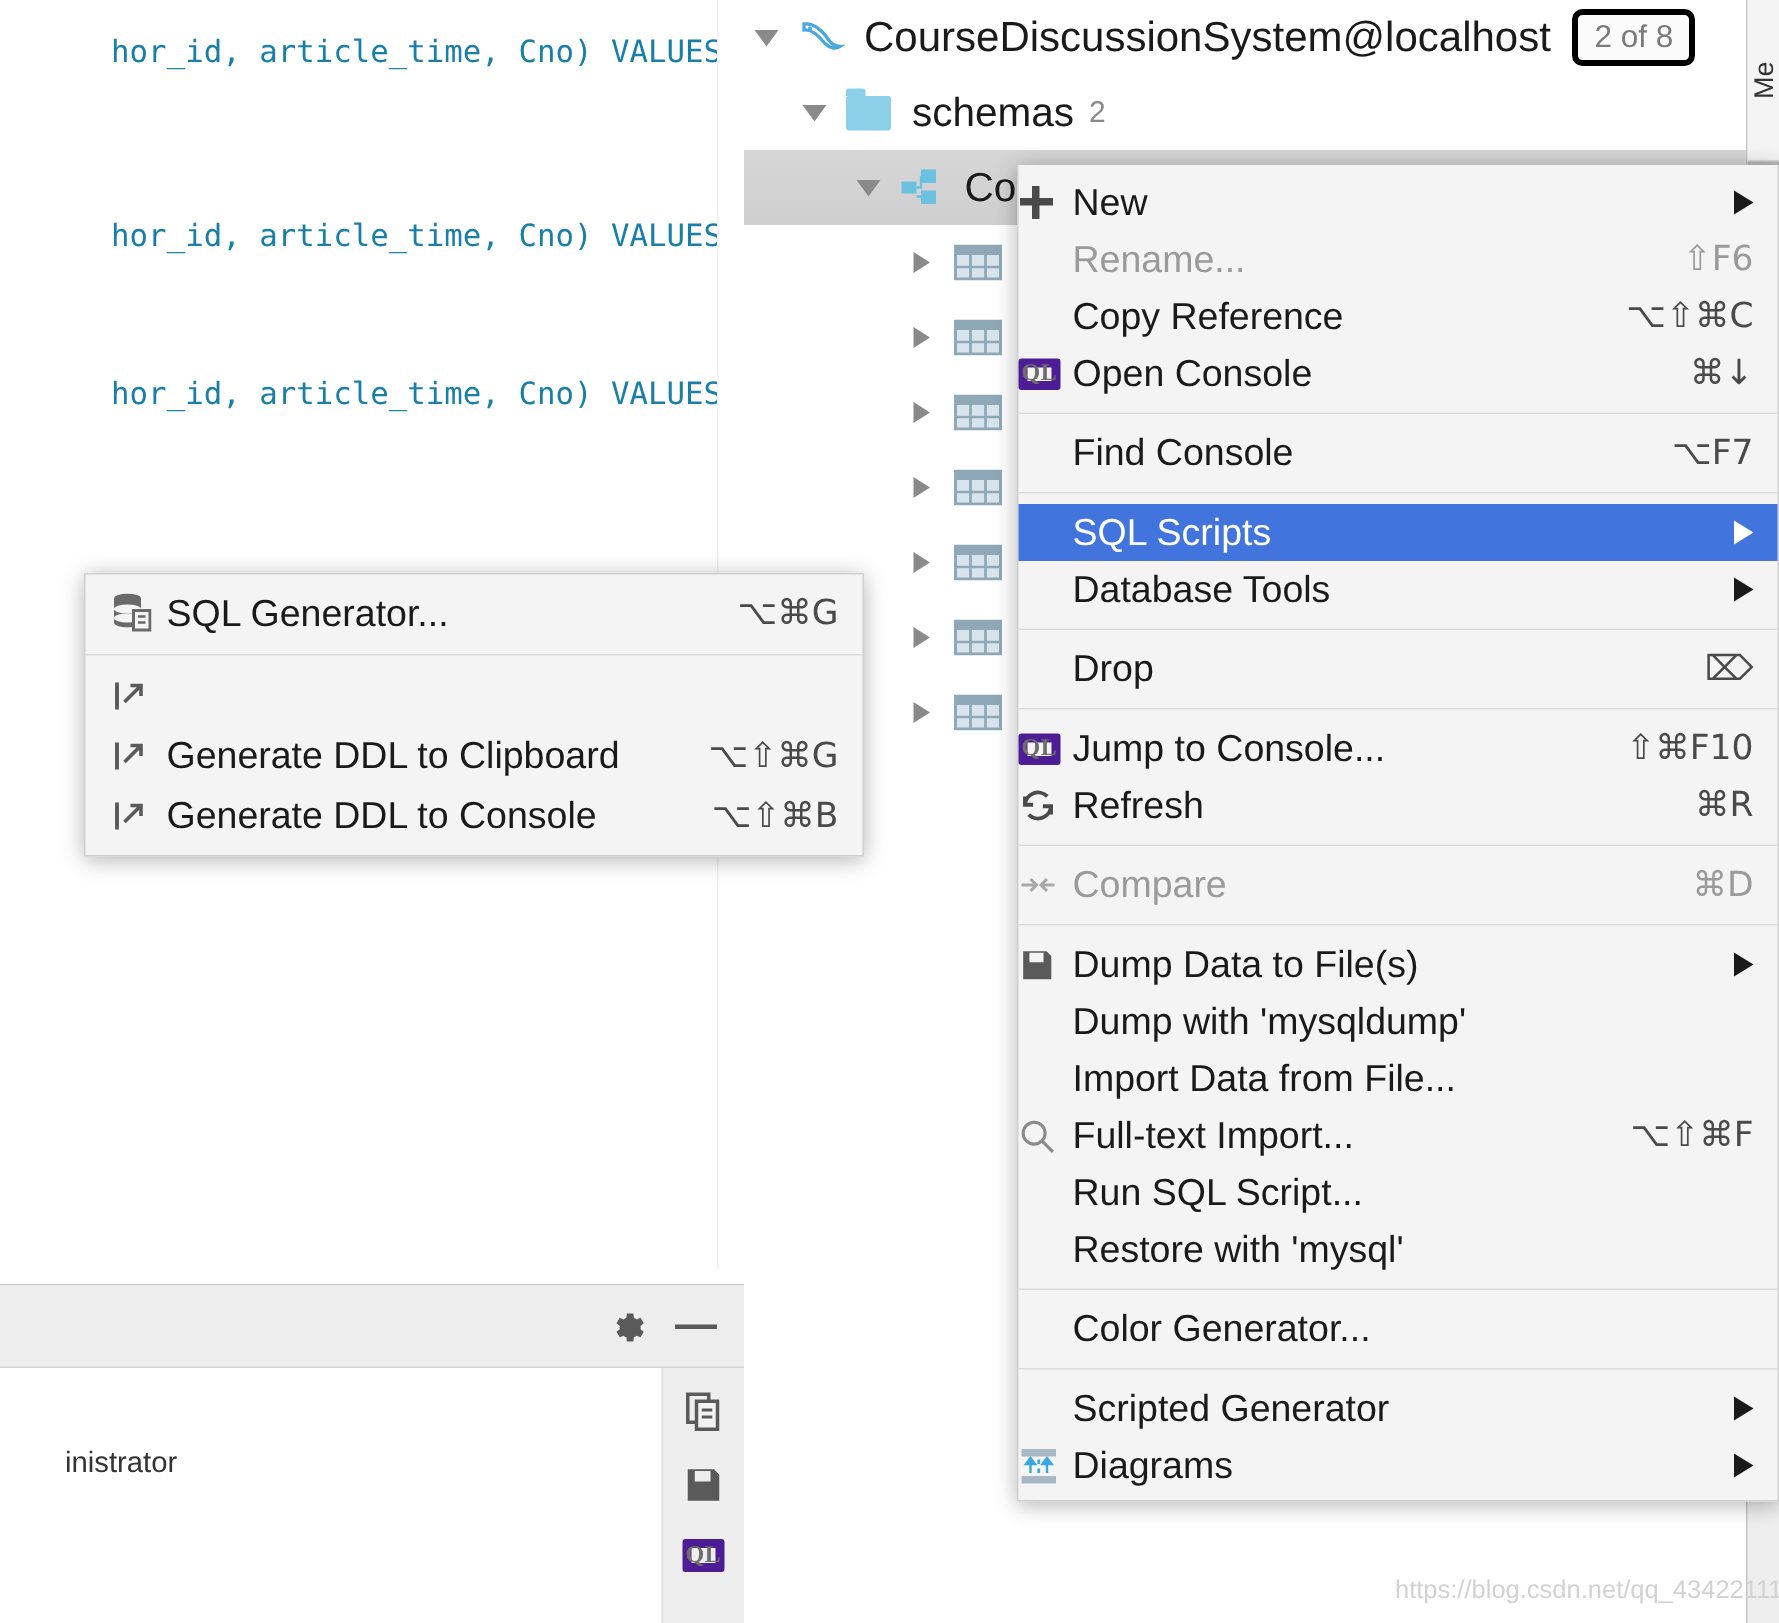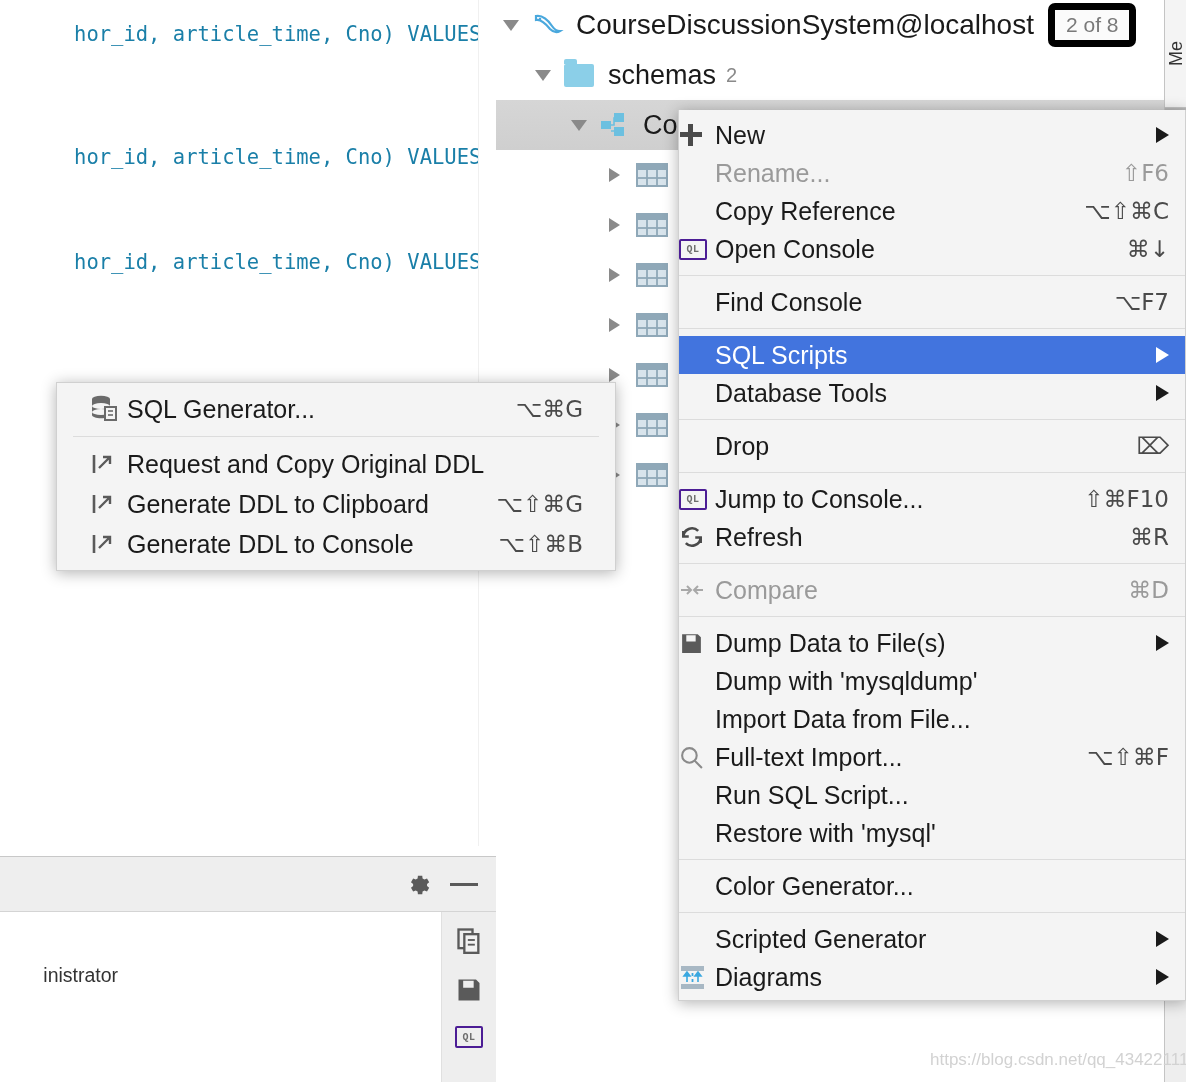--- a/index.html
+++ b/index.html
@@ -82,21 +82,21 @@
   .tri.down::after {
     left: 1px; top: 6px;
     border-left: 8px solid transparent; border-right: 8px solid transparent;
     border-top: 11px solid #8a8a8a; border-bottom: none;
   }
   .tree-label { font-size: 27px; color: #1a1a1a; }
   .tree-label.big { font-size: 28px; }
   .tree-count { font-size: 20px; color: #8a8a8a; margin-left: 10px; }
   .badge-count {
     margin-left: 14px; font-size: 21px; color: #7a7a7a;
-    border: 7px solid #000000; border-radius: 7px; padding: 3px 11px;
+    border: 4px solid #000000; border-radius: 7px; padding: 3px 11px;
     background: #fbfbfb;
   }
   .row-selected { background: linear-gradient(#d6d6d6, #cfcfcf); }
 
   .ico-dolphin { width: 32px; height: 30px; flex: 0 0 32px; margin-right: 12px; }
   .ico-folder {
     width: 30px; height: 23px; flex: 0 0 30px; margin-right: 14px;
     background: #8bcfe8; border-radius: 2px; position: relative;
   }
   .ico-folder::before {
@@ -152,39 +152,39 @@
   .mi.selected .mi-label, .mi.selected .mi-shortcut { color: #ffffff; }
   .mi-arrow {
     width: 0; height: 0; margin-left: 18px;
     border-left: 13px solid #1a1a1a;
     border-top: 8px solid transparent; border-bottom: 8px solid transparent;
   }
   .mi.selected .mi-arrow { border-left-color: #ffffff; }
   .sep { height: 1px; background: #dcdcdc; margin: 7px 0; }
 
   .icon-ql {
-    width: 28px; height: 21px; border: 2px solid #4c1d95; border-radius: 2px;
-    font-size: 10px; color: #6d6d6d; display: flex; align-items: center;
-    justify-content: center; font-family: Liberation Mono, monospace;
+    width: 28px; height: 21px; border: 6px solid #4c1d95; border-radius: 2px;
+    font-size: 16px; color: #6d6d6d; display: flex; align-items: center;
+    justify-content: center; font-family: Liberation Serif, serif;
     letter-spacing: 0.5px; font-weight: bold;
   }
   .icon-plus { position: relative; width: 24px; height: 24px; }
   .icon-plus::before, .icon-plus::after {
     content: ""; position: absolute; background: #4a4a4a;
   }
   .icon-plus::before { left: 9px; top: 1px; width: 5px; height: 22px; }
   .icon-plus::after { left: 1px; top: 9px; width: 22px; height: 5px; }
 
   
   .sub-menu {
-    position: absolute; left: 56px; top: 382px; width: 560px;
+    position: absolute; left: 56px; top: 382px; width: 520px;
     background: #f4f4f4;
     box-shadow: 0 2px 14px rgba(0,0,0,0.30);
     border: 1px solid #d0d0d0;
-    padding: 6px 16px;
+    padding: 6px 0;
   }
   .sub-menu .mi { height: 40px; padding-left: 18px; }
 
   
   .watermark {
     position: absolute; left: 930px; top: 1050px;
     font-size: 17px; color: #d2d2d2; white-space: nowrap;
     pointer-events: none;
   }
 </style>
@@ -558,21 +558,20 @@
 
     <div class="sep"></div>
 
     <div class="mi">
       <span class="mi-ico">
         <svg width="24" height="24" viewBox="0 0 24 24">
           <path d="M3 3v18" stroke="#5a5a5a" stroke-width="2.6" fill="none"></path>
           <path d="M8 16L19 5M12 5h7v7" stroke="#5a5a5a" stroke-width="2.4" fill="none"></path>
         </svg>
       </span>
-      <span class="mi-label">Request and Copy Original DDL</span>
     </div>
     <div class="mi">
       <span class="mi-ico">
         <svg width="24" height="24" viewBox="0 0 24 24">
           <path d="M3 3v18" stroke="#5a5a5a" stroke-width="2.6" fill="none"></path>
           <path d="M8 16L19 5M12 5h7v7" stroke="#5a5a5a" stroke-width="2.4" fill="none"></path>
         </svg>
       </span>
       <span class="mi-label">Generate DDL to Clipboard</span>
       <span class="mi-shortcut">⌥⇧⌘G</span>

